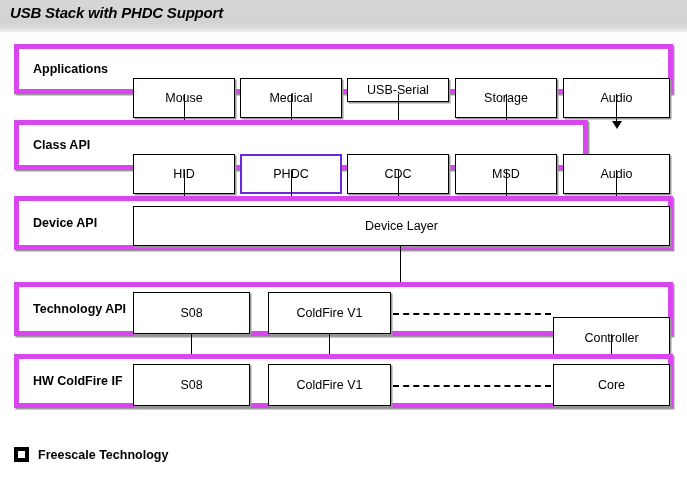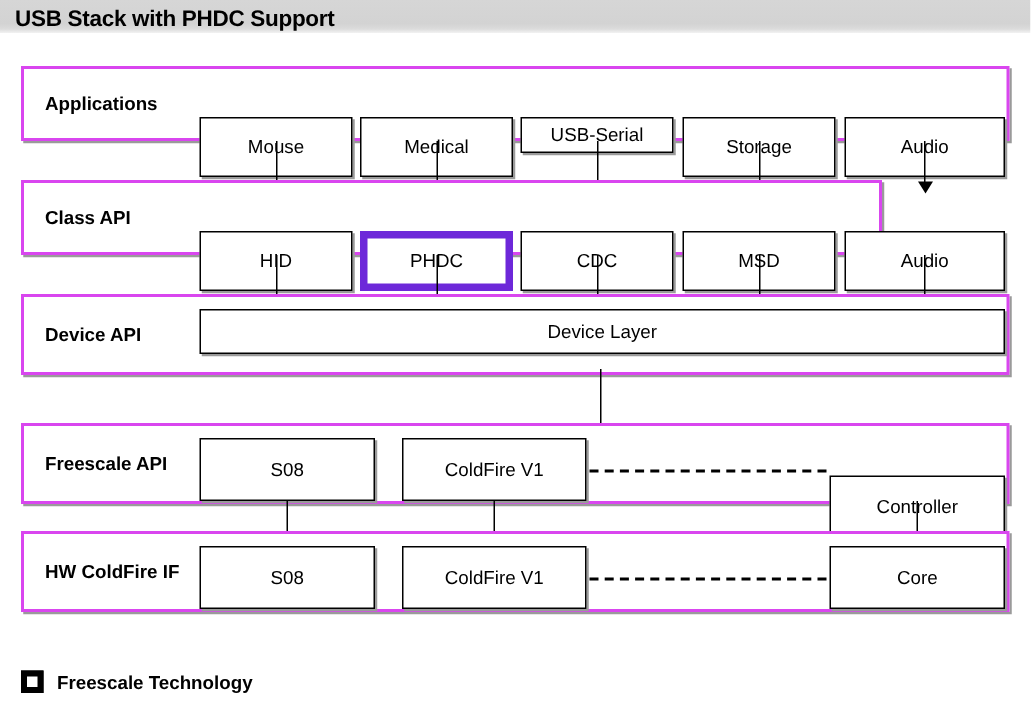--- a/index.html
+++ b/index.html
@@ -14,22 +14,23 @@
     color: #000000;
     overflow: hidden;
     position: relative;
   }
 
   
   #title-bar {
     position: absolute;
     left: 0; top: 0;
     width: 687px;
-    height: 22px;
+    height: 32px;
     background: linear-gradient(to bottom, #d6d6d6 0%, #d3d3d3 72%, #dcdcdc 88%, #f2f2f2 100%);
+    font-style: italic;
   }
   #title-text {
     position: absolute;
     left: 10px;
     top: 4px;
     font-size: 15px;
     font-weight: bold;
     letter-spacing: -0.2px;
     color: #000;
     white-space: nowrap;
@@ -41,21 +42,21 @@
     left: 0;
     top: 28px;
     width: 687px;
     height: 452px;
   }
 
   
   .band {
     position: absolute;
     box-sizing: border-box;
-    border: 2px solid #d946ef;
+    border: 5px solid #d946ef;
     background: #fff;
     box-shadow: 1.5px 1.5px 0 0 #9a9a9a;
   }
   .band-label {
     position: absolute;
     left: 14px;
     top: 50%;
     transform: translateY(-50%);
     font-size: 12.5px;
     font-weight: bold;
@@ -70,21 +71,21 @@
     background: #fff;
     display: flex;
     align-items: center;
     justify-content: center;
     font-size: 12.5px;
     font-weight: normal;
     box-shadow: 1.5px 1.5px 0 0 #9a9a9a;
     white-space: nowrap;
   }
   .node.highlight {
-    border: 5px solid #6d28d9;
+    border: 2px solid #6d28d9;
     box-shadow: none;
   }
 
   
   .vline {
     position: absolute;
     width: 1px;
     background: #000;
   }
   .hline {
@@ -199,34 +200,34 @@
   <div class="vline" style="left:398px; top:142px; height:30px;"></div>
   <div class="arrowhead" style="left:394px; top:169px;"></div>
   <div class="vline" style="left:506px; top:142px; height:30px;"></div>
   <div class="arrowhead" style="left:502px; top:169px;"></div>
   <div class="vline" style="left:616px; top:142px; height:30px;"></div>
   <div class="arrowhead" style="left:612px; top:169px;"></div>
 
   <div class="band" style="left:14px; top:168px; width:659px; height:54px;">
     <div class="band-label">Device API</div>
   </div>
-  <div class="node" style="left:133px; top:178px; width:537px; height:30px;">
+  <div class="node" style="left:133px; top:178px; width:537px; height:40px;">
     <span>Device Layer</span>
   </div>
 
   <div class="vline" style="left:400px; top:218px; height:56px;"></div>
   <div class="hline" style="left:190px; top:258px; width:421px;"></div>
   <div class="vline" style="left:190px; top:258px; height:16px;"></div>
   <div class="vline" style="left:610px; top:258px; height:16px;"></div>
   <div class="arrowhead" style="left:186px; top:272px;"></div>
   <div class="arrowhead" style="left:396px; top:272px;"></div>
   <div class="arrowhead" style="left:606px; top:272px;"></div>
 
   <div class="band" style="left:14px; top:254px; width:659px; height:54px;">
-    <div class="band-label">Freescale API</div>
+    <div class="band-label">Technology API</div>
   </div>
   <div class="node" style="left:133px; top:264px; width:117px; height:42px;">
     <span>S08</span>
   </div>
   <div class="node" style="left:268px; top:264px; width:123px; height:42px;">
     <span>ColdFire V1</span>
   </div>
   <div class="node" style="left:553px; top:264px; width:117px; height:42px;margin-top:25px;">
     <span>Controller</span>
   </div>

